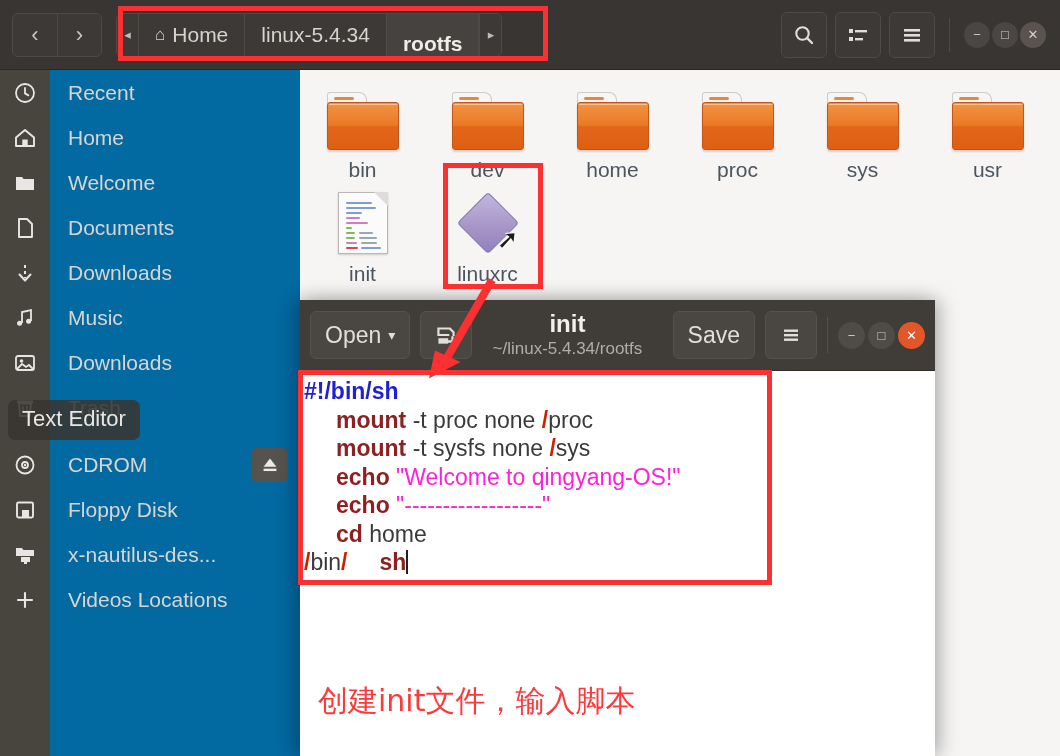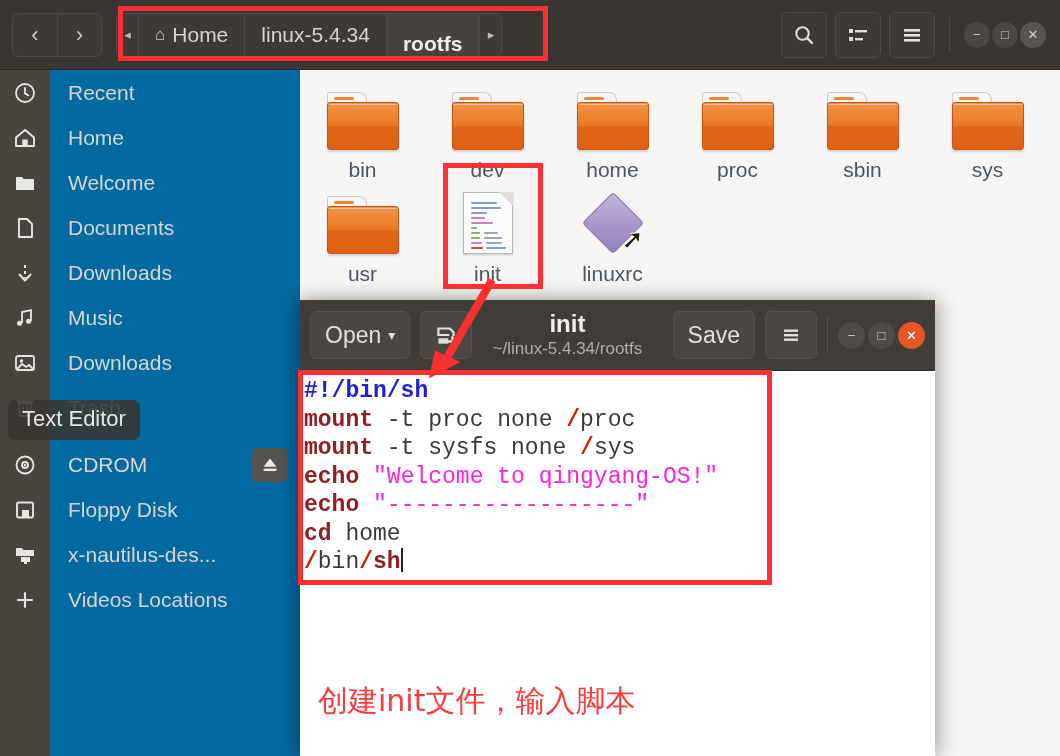--- a/index.html
+++ b/index.html
@@ -197,26 +197,26 @@
   .g-wbtn {
     width: 27px; height: 27px; border-radius: 50%; background: #4f4b47;
     display: flex; align-items: center; justify-content: center;
     color: #d2cecb; font-size: 13px; line-height: 1;
   }
   .g-wbtn.close { background: #e2572a; color: #fff; }
 
   .g-body { position: relative; height: 385px; background: #fff; overflow: hidden; }
   .code {
     position: absolute; left: 4px; top: 6px;
-    font-family: Liberation Mono, monospace;
+    font-family: Liberation Sans, sans-serif;
     font-size: 23px; line-height: 28.5px;
     white-space: pre;
   }
   .tk-b { color: #1f1fd6; font-weight: bold; }
-  .tk-cmd { color: #8d2020; font-weight: bold; }
+  .tk-cmd { color: #8d2020; font-weight: bold; padding-left: 32px; }
   .tk-plain { color: #3a3a3a; }
   .tk-str { color: #ff20d8; }
   .tk-sl { color: #cc2200; font-weight: bold; }
   .caret {
     display: inline-block; width: 2px; height: 24px; background: #222;
     vertical-align: -4px;
   }
   .cn-note {
     position: absolute; left: 18px; top: 310px;
     color: #fb3b3b; font-size: 30px;
@@ -479,29 +479,20 @@
       <div class="cell">
         <div class="iconbox">
           <div class="folder">
               <div class="tab"></div>
               <div class="body"></div>
             </div>
         </div>
         <div class="fname">proc</div>
       </div>
 
-      <div class="cell">
-        <div class="iconbox">
-          <div class="folder">
-              <div class="tab"></div>
-              <div class="body"></div>
-            </div>
-        </div>
-        <div class="fname">sbin</div>
-      </div>
 
       <div class="cell">
         <div class="iconbox">
           <div class="folder">
               <div class="tab"></div>
               <div class="body"></div>
             </div>
         </div>
         <div class="fname">sys</div>
       </div>

